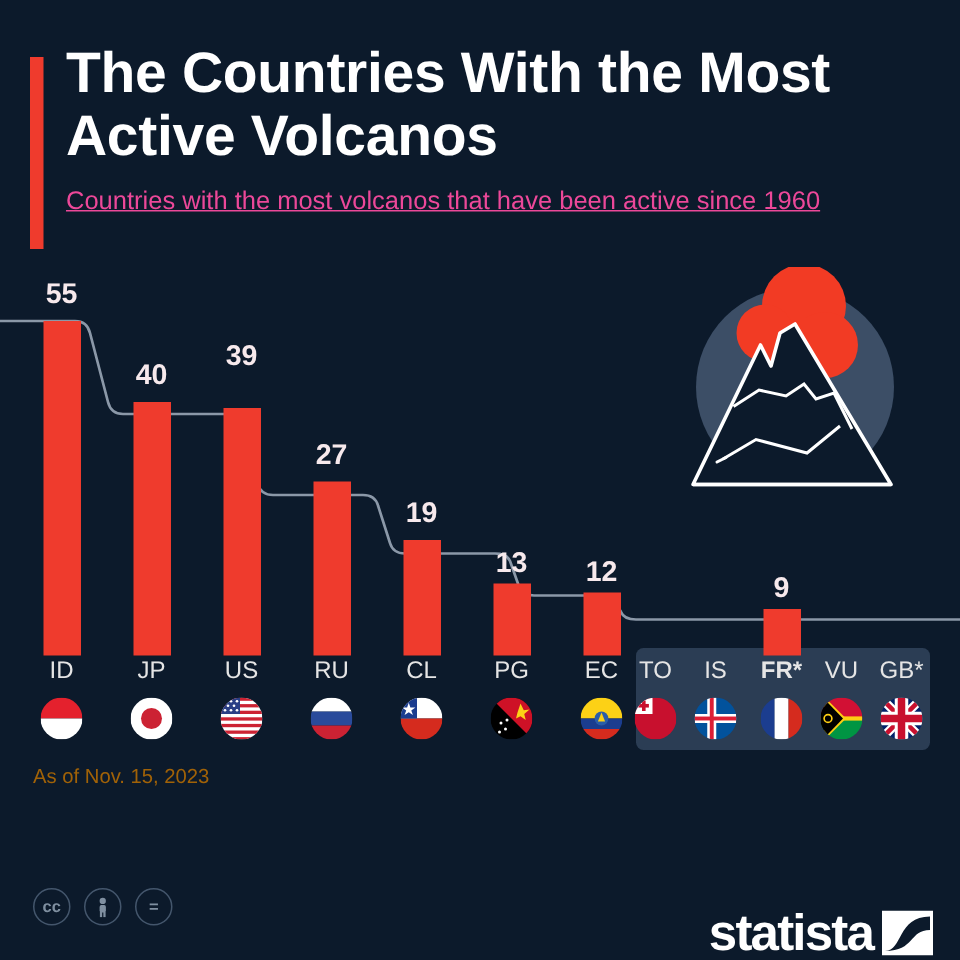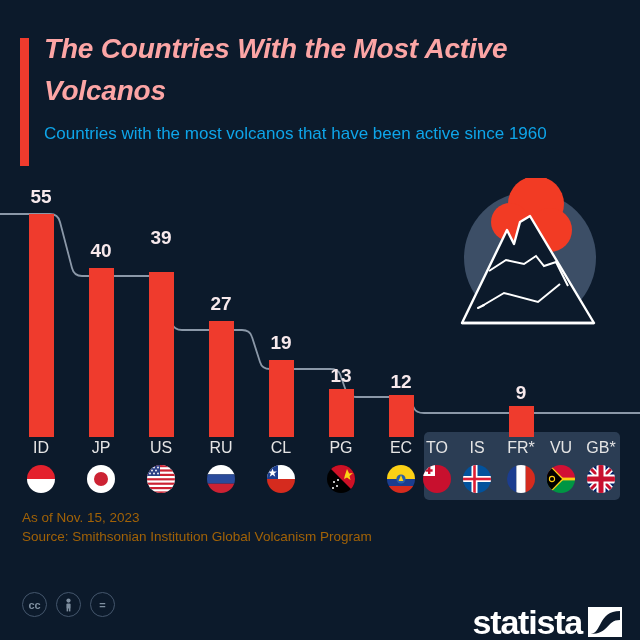--- a/index.html
+++ b/index.html
@@ -11,27 +11,26 @@
     position:relative;
   }
 
   
   .accent-bar{
     position:absolute;left:20px;top:38px;width:9px;height:128px;
     background:#ef3b2d;
   }
   .title{
     position:absolute;left:44px;top:28px;width:560px;
-    color:#fca5a5;font-size:28px;line-height:42px;font-weight:bold;
+    color:#ffffff;font-size:38px;line-height:42px;font-weight:bold;
     letter-spacing:-0.2px;
-    font-style:italic;
   }
   .subtitle{
     position:absolute;left:44px;top:122px;width:560px;
-    color:#0ea5e9;font-size:17px;line-height:24px;font-weight:normal;
+    color:#ec4899;font-size:17px;line-height:24px;font-weight:normal;text-decoration:underline;
   }
 
   
   .chart{position:absolute;left:0;top:175px;width:616px;height:330px;}
   .step-line{position:absolute;left:0;top:0;width:640px;height:270px;}
 
   .bar{
     position:absolute;bottom:68px;width:25px;background:#ef3b2d;
   }
   .bar-value{
@@ -219,21 +218,21 @@
         </g>
         <g fill="#dc1e35">
           <rect x="10.2" y="0" width="2.6" height="28"></rect>
           <rect x="0" y="12.7" width="28" height="2.6"></rect>
         </g>
       </svg>
   </div>
 
   <div class="bar-value" style="left:491px;top:207px;">9</div>
   <div class="bar" style="left:509px;height:31px;"></div>
-  <div class="cat-label" style="left:491px;">FR*</div>
+  <div class="cat-label" style="left:491px;font-weight:bold;">FR*</div>
   <div class="flag" style="left:507px;">
     <svg viewBox="0 0 28 28" width="28" height="28">
         <rect width="9.4" height="28" fill="#1b3d8f"></rect>
         <rect x="9.4" width="9.3" height="28" fill="#ffffff"></rect>
         <rect x="18.7" width="9.3" height="28" fill="#d52b1e"></rect>
       </svg>
   </div>
 
   <div class="cat-label" style="left:531px;">VU</div>
   <div class="flag" style="left:547px;">
@@ -268,21 +267,20 @@
   <circle cx="106" cy="52" r="22" fill="#f23b24"></circle>
   <path d="M18,145 L63,52 L70,66 L76,44 L86,38 L150,145 Z" fill="#0c1a2b" stroke="#ffffff" stroke-width="2.4" stroke-linejoin="round"></path>
   <path d="M45,93 L62,82 L80,86 L92,78 L100,88 L112,84 L124,108" fill="none" stroke="#ffffff" stroke-width="2"></path>
   <path d="M38,128 L60,115 L94,124 L116,106" fill="none" stroke="#ffffff" stroke-width="2"></path>
   <path d="M18,145 L150,145" stroke="#ffffff" stroke-width="2.4"></path>
   <path d="M34,130 L40,127" stroke="#ffffff" stroke-width="2" stroke-linecap="round"></path>
 </svg>
 
 <div class="footer">
   <div>As of Nov. 15, 2023</div>
-  <div>Source: Smithsonian Institution Global Volcanism Program</div>
 </div>
 
 <div class="cc-icons">
   <div class="cc-ico">cc</div>
   <div class="cc-ico">
     <svg width="11" height="14" viewBox="0 0 11 14">
         <circle cx="5.5" cy="2.6" r="2.1" fill="#7f8fa0"></circle>
         <rect x="3.4" y="5.4" width="4.2" height="5" rx="1.2" fill="#7f8fa0"></rect>
         <rect x="3.6" y="10" width="1.5" height="3.4" fill="#7f8fa0"></rect>
         <rect x="5.9" y="10" width="1.5" height="3.4" fill="#7f8fa0"></rect>

